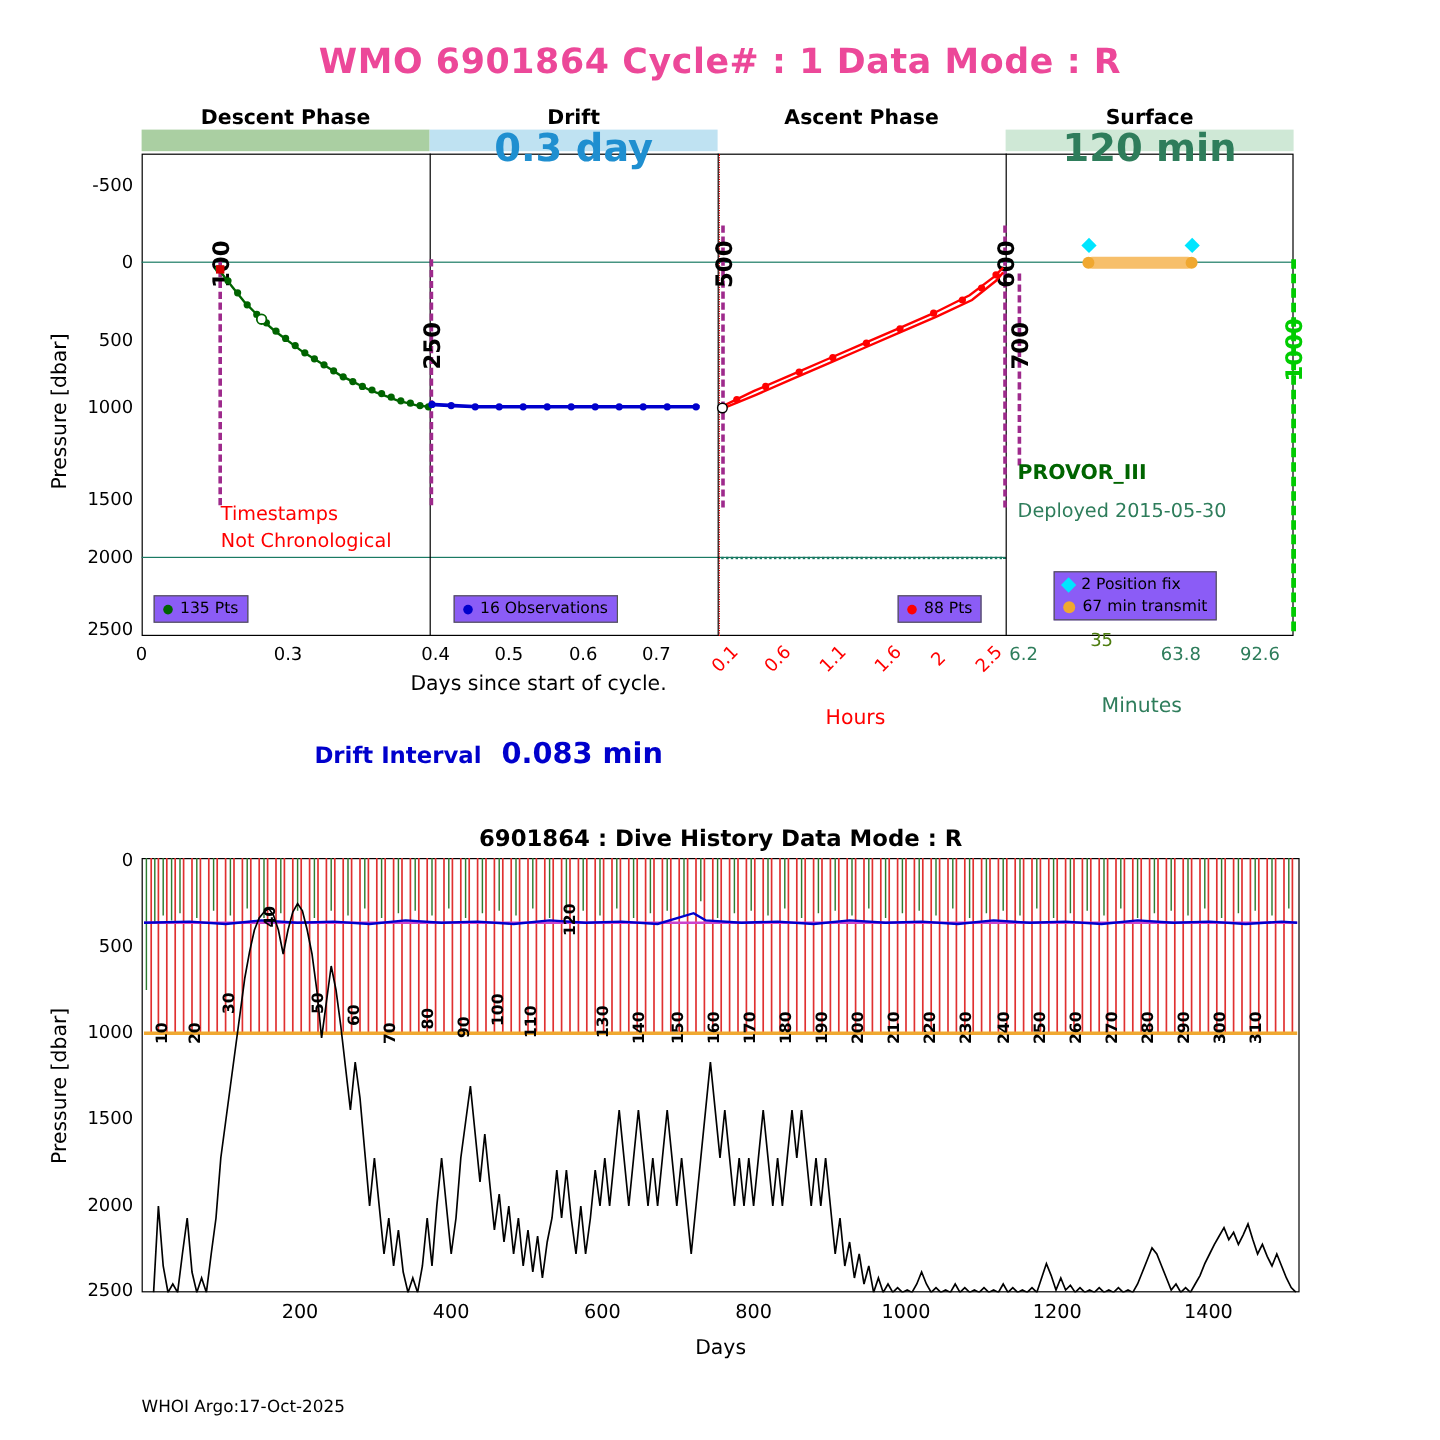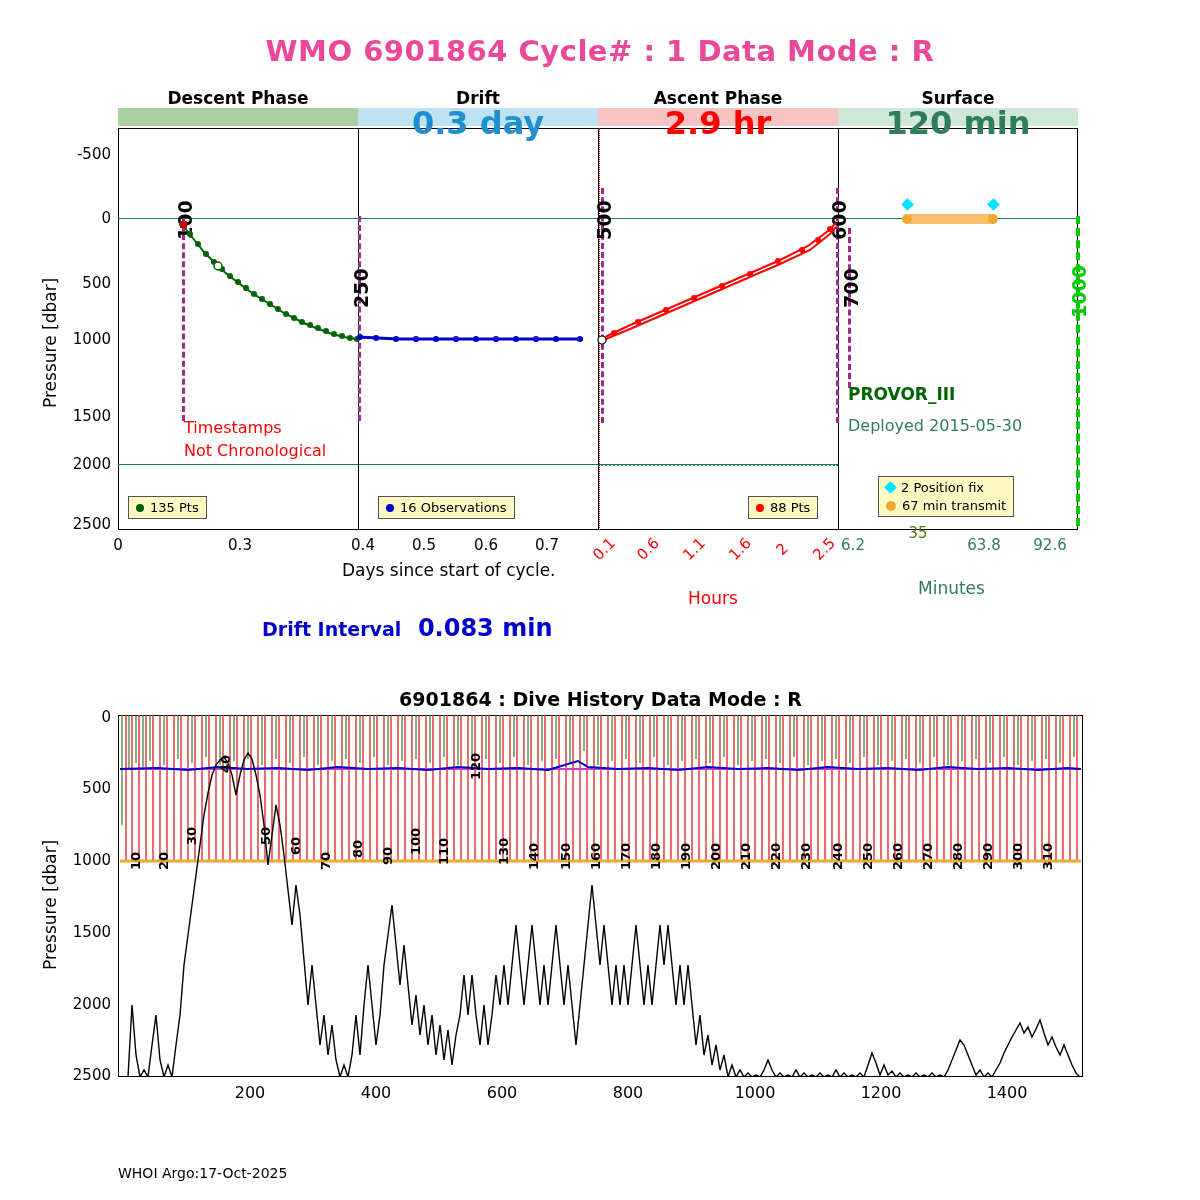--- a/index.html
+++ b/index.html
@@ -24,21 +24,21 @@
   .xtick.rot{transform:translateX(-50%) rotate(-45deg);transform-origin:center center;}
 
   .vline{position:absolute;width:0;border-left:3px dashed #9e2a8c;}
   .vline-black{position:absolute;width:0;border-left:1px solid #000;}
   .vline-red{position:absolute;width:0;border-left:1px dotted #d00;}
   .hline{position:absolute;height:0;border-top:1px solid #1a7a63;left:0;right:0;}
   .hline-dot{position:absolute;height:0;border-top:2px dotted #1a7a63;}
 
   .vtext{position:absolute;font-size:19px;font-weight:bold;white-space:nowrap;transform-origin:left top;transform:rotate(-90deg);}
 
-  .legend{position:absolute;border:1px solid #555;background:#fef9c3;font-size:13px;padding:3px 7px;display:flex;align-items:center;gap:6px;white-space:nowrap;}
+  .legend{position:absolute;border:1px solid #555;background:#8b5cf6;font-size:13px;padding:3px 7px;display:flex;align-items:center;gap:6px;white-space:nowrap;}
   .dot{width:8px;height:8px;border-radius:50%;display:inline-block;}
   .diamond{width:9px;height:9px;display:inline-block;transform:rotate(45deg);}
 
   .note-red{position:absolute;color:#ff0000;font-size:16px;white-space:nowrap;}
   .grn-bold{position:absolute;color:#006400;font-size:17px;font-weight:bold;white-space:nowrap;}
   .grn{position:absolute;color:#2e7d5b;font-size:16px;white-space:nowrap;}
 
   #drift-interval{position:absolute;left:262px;top:614px;font-size:19px;color:#0000cc;font-weight:bold;}
   #drift-interval .val{font-size:24px;margin-left:10px;}
 
@@ -62,23 +62,20 @@
   <div class="plotbox" style="left:0;top:0;width:960px;height:402px;"></div>
 
   <div class="phase-label" style="left:0px;width:240px;">Descent Phase</div>
   <div class="phase-label" style="left:240px;width:240px;">Drift</div>
   <div class="phase-label" style="left:480px;width:240px;">Ascent Phase</div>
   <div class="phase-label" style="left:720px;width:240px;">Surface</div>
 
   <div class="phase-band" style="left:0px;width:240px;background:#aacfa2;"></div>
   <div class="phase-band" style="left:240px;width:240px;background:#bfe2f2;">
     <div class="bigtxt" style="color:#1f8fd0;">0.3 day</div>
-  </div>
-  <div class="phase-band" style="left:480px;width:240px;background:#f7c3c3;">
-    <div class="bigtxt" style="color:#ff0000;">2.9 hr</div>
   </div>
   <div class="phase-band" style="left:720px;width:240px;background:#cfe8d6;">
     <div class="bigtxt" style="color:#2e7d5b;">120 min</div>
   </div>
 
   <div class="ylabel" style="left:-78px;top:280px;">Pressure [dbar]</div>
   <div class="ytick" style="top:26px;">-500</div>
   <div class="ytick" style="top:90px;">0</div>
   <div class="ytick" style="top:155px;">500</div>
   <div class="ytick" style="top:211px;">1000</div>
@@ -515,15 +512,16 @@
   <div class="cycnum" style="left:922px;top:155px;">310</div>
 
   <div class="bxtick" style="left:132px;top:368px;">200</div>
   <div class="bxtick" style="left:258px;top:368px;">400</div>
   <div class="bxtick" style="left:384px;top:368px;">600</div>
   <div class="bxtick" style="left:510px;top:368px;">800</div>
   <div class="bxtick" style="left:637px;top:368px;">1000</div>
   <div class="bxtick" style="left:763px;top:368px;">1200</div>
   <div class="bxtick" style="left:889px;top:368px;">1400</div>
 
+  <div class="abs" style="left:0;top:398px;width:965px;text-align:center;font-size:17px;">Days</div>
 </div>
 
 <div id="footer">WHOI Argo:17-Oct-2025</div>
 
 </body></html>

